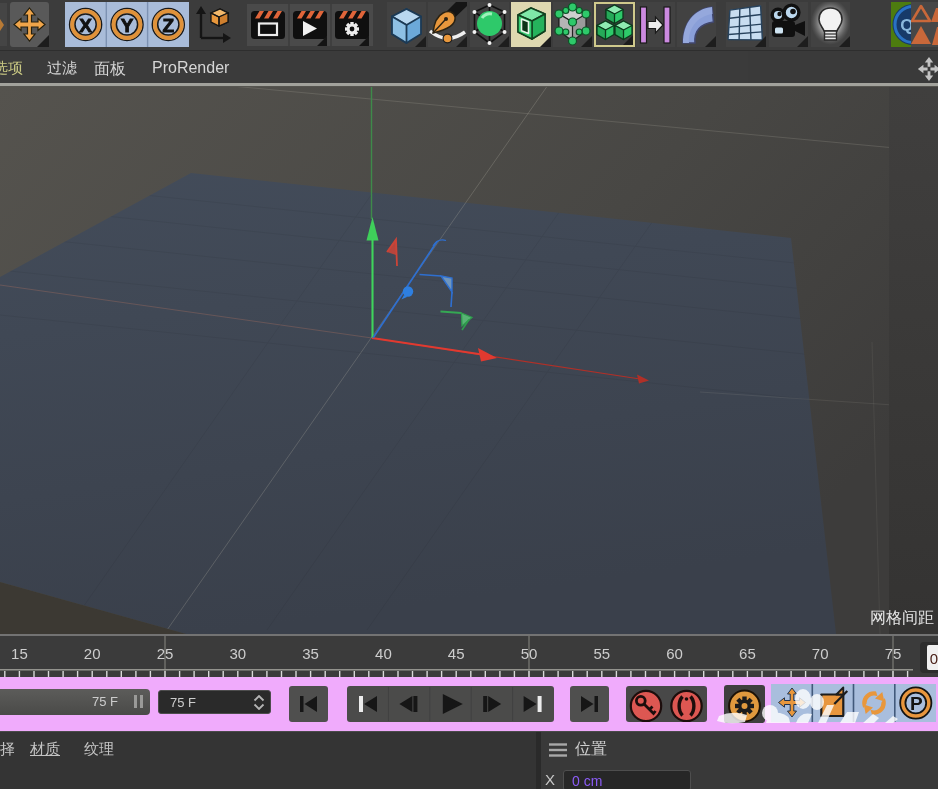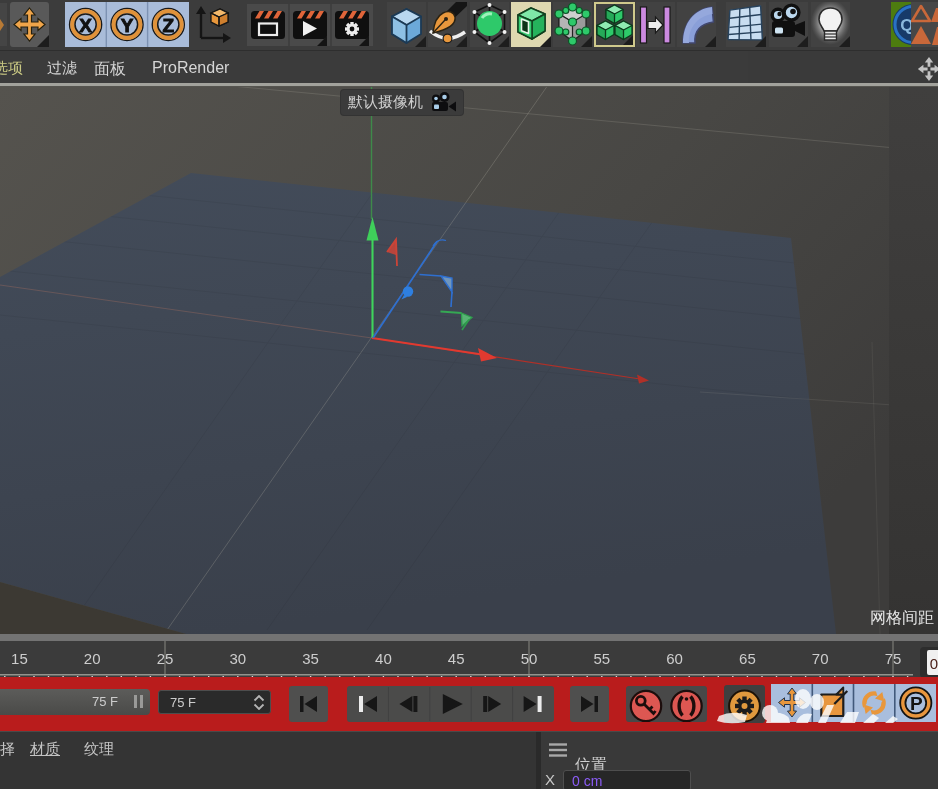--- a/index.html
+++ b/index.html
@@ -376,35 +376,23 @@
     <path d="M387,165 L396,152.5 L396,168 Z" fill="#cc4437" opacity="0.85"></path>
 
     <path d="M440.5,224.5 L461.5,226" stroke="#35a853" stroke-width="1.8" fill="none"></path>
     <path d="M461.5,226 L472,230.5 L462,239 Z" fill="#5fcf7d" opacity="0.8"></path>
     <path d="M461.5,226 L472,230.5 L462,239 Z" fill="none" stroke="#2f9e4d" stroke-width="1.3"></path>
     <path d="M469,232.5 L462,243" stroke="#2f9e4d" stroke-width="1.6"></path>
 
     <text x="870" y="536" font-family="Liberation Sans,sans-serif" font-size="16px" fill="#e6e6e6">网格间距</text>
   </svg>
   
-  <div class="abs" style="left:341px;top:3px;width:122px;height:25px;background:#3b3b3b;border-radius:3px;box-shadow:0 0 0 1px #333;">
-    <div class="abs" style="left:7px;top:3px;font-size:15px;color:#cfcfcf;">默认摄像机</div>
-    <svg class="abs" style="left:89px;top:2px;" width="30" height="21" viewBox="0 0 30 21">
-      <rect x="2" y="10" width="16" height="9" rx="2" fill="#0d0d0f"></rect>
-      <path d="M26,9.5 L26,19.5 L18.5,14.5 Z" fill="#0d0d0f"></path>
-      <circle cx="6" cy="6.5" r="4" fill="#0d0d0f"></circle>
-        <circle cx="6" cy="6.5" r="1.8" fill="#a8cce8"></circle>
-      <circle cx="14.5" cy="5" r="5" fill="#0d0d0f"></circle>
-        <circle cx="14.5" cy="5" r="2.3" fill="#a8cce8"></circle>
-      <rect x="4" y="12.5" width="5" height="4.5" rx="1" fill="#a8cce8"></rect>
-    </svg>
-  </div>
 </div>
 
-<div class="abs" id="ruler" style="left:0;top:634px;width:938px;height:43px;background:#3b3b3b;border-top:7px solid #737373;">
+<div class="abs" id="ruler" style="left:0;top:634px;width:938px;height:43px;background:#3b3b3b;border-top:2px solid #737373;">
   <svg width="938" height="41" viewBox="0 0 938 41">
       <line x1="165.0" y1="0" x2="165.0" y2="41" stroke="#a8a89e" stroke-width="1" opacity="0.7"></line>
       <line x1="529.0" y1="0" x2="529.0" y2="41" stroke="#a8a89e" stroke-width="1" opacity="0.7"></line>
       <line x1="893.0" y1="0" x2="893.0" y2="41" stroke="#a8a89e" stroke-width="1" opacity="0.7"></line>
       <text x="19.4" y="23" font-family="Liberation Sans,sans-serif" font-size="15px" fill="#cdcdcd" text-anchor="middle">15</text>
       <text x="92.2" y="23" font-family="Liberation Sans,sans-serif" font-size="15px" fill="#cdcdcd" text-anchor="middle">20</text>
       <text x="165.0" y="23" font-family="Liberation Sans,sans-serif" font-size="15px" fill="#cdcdcd" text-anchor="middle">25</text>
       <text x="237.8" y="23" font-family="Liberation Sans,sans-serif" font-size="15px" fill="#cdcdcd" text-anchor="middle">30</text>
       <text x="310.6" y="23" font-family="Liberation Sans,sans-serif" font-size="15px" fill="#cdcdcd" text-anchor="middle">35</text>
       <text x="383.4" y="23" font-family="Liberation Sans,sans-serif" font-size="15px" fill="#cdcdcd" text-anchor="middle">40</text>
@@ -478,21 +466,21 @@
       <line x1="878.4" y1="35" x2="878.4" y2="42.5" stroke="#d8d8d8" stroke-width="1.4"></line>
       <line x1="893.0" y1="35" x2="893.0" y2="42.5" stroke="#d8d8d8" stroke-width="1.4"></line>
       <line x1="907.6" y1="35" x2="907.6" y2="42.5" stroke="#d8d8d8" stroke-width="1.4"></line>
       <line x1="0" y1="33.8" x2="913" y2="33.8" stroke="#93938d" stroke-width="1.4"></line>
       <rect x="920" y="6" width="22" height="31" rx="4" fill="#2d2d2d"></rect>
       <rect x="927" y="9" width="15" height="25" rx="2" fill="#f0f0f0"></rect>
       <text x="934" y="28" font-family="Liberation Sans,sans-serif" font-size="15px" fill="#4a2018" text-anchor="middle">0</text>
     </svg>
 </div>
 
-<div class="abs" id="transport" style="left:0;top:677px;width:938px;height:54px;background:#b91c1c;text-decoration:underline;">
+<div class="abs" id="transport" style="left:0;top:677px;width:938px;height:54px;background:#f0abfc;text-decoration:underline;">
 
   <div class="abs" style="left:0;top:12px;width:150px;height:26px;background:linear-gradient(#5c5c5a,#4a4a48);border-radius:0 4px 4px 0;">
     <div class="abs" style="left:92px;top:5px;font-size:13px;color:#cccccc;">75 F</div>
     <div class="abs" style="left:134px;top:6px;width:2.5px;height:13px;background:#9a9a98;"></div>
     <div class="abs" style="left:140px;top:6px;width:2.5px;height:13px;background:#9a9a98;"></div>
   </div>
 
   <div class="abs" style="left:158px;top:13px;width:113px;height:24px;background:#2a2a2a;border:1px solid #4d4d4d;border-radius:3px;box-sizing:border-box;">
     <div class="abs" style="left:11px;top:4px;font-size:13px;color:#cccccc;">75 F</div>
     <svg class="abs" style="right:5px;top:4px;" width="12" height="15" viewBox="0 0 12 15">
@@ -633,19 +621,19 @@
   <div class="abs" style="left:84px;top:8px;font-size:15px;color:#c4c4c4;">纹理</div>
   <div class="abs" style="left:536px;top:0;width:5px;height:58px;background:#2a2a2a;"></div>
   <div class="abs" style="left:541px;top:0;width:397px;height:58px;background:#393939;">
     <svg class="abs" style="left:7px;top:10px;" width="20" height="16" viewBox="0 0 20 16">
       <g stroke="#a8a8a8" stroke-width="2.4">
           <line x1="1" y1="2.5" x2="19" y2="2.5"></line>
           <line x1="1" y1="8" x2="19" y2="8"></line>
           <line x1="1" y1="13.5" x2="19" y2="13.5"></line>
         </g>
     </svg>
-    <div class="abs" style="left:34px;top:7px;font-size:16px;color:#d0d0d0;margin-top:16px;">位置</div>
+    <div class="abs" style="left:34px;top:7px;font-size:16px;color:#d0d0d0;">位置</div>
     <div class="abs" style="left:4px;top:39px;font-size:15px;color:#c8c8c8;">X</div>
     <div class="abs" style="left:22px;top:38px;width:128px;height:21px;background:#272727;border:1px solid #4e4e4e;border-radius:3px;box-sizing:border-box;">
       <div class="abs" style="left:8px;top:2px;font-size:14px;color:#8b5cf6;">0 cm</div>
     </div>
   </div>
 </div>
 
 </body></html>

